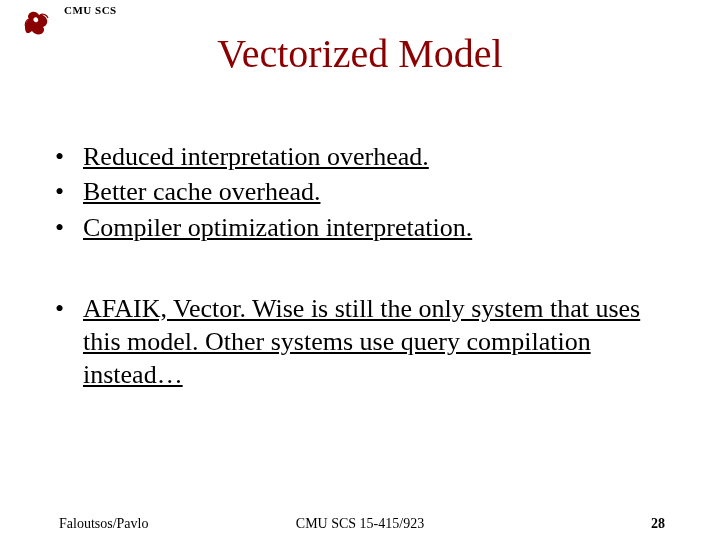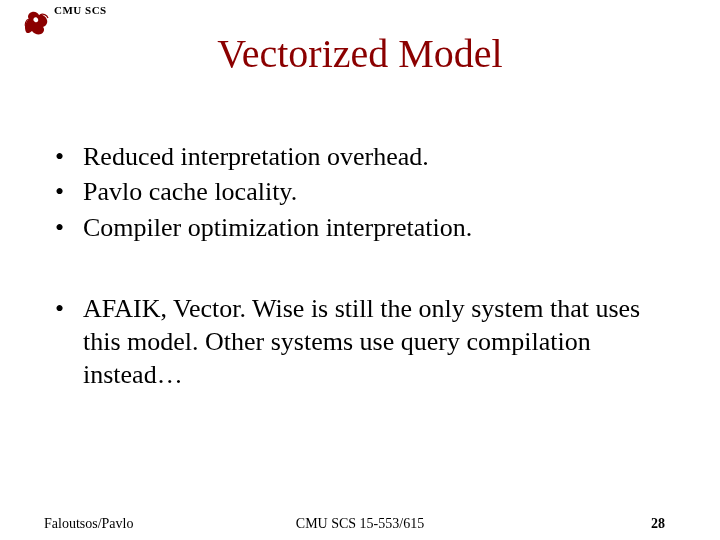--- a/index.html
+++ b/index.html
@@ -21,21 +21,21 @@
     align-items: flex-start;
   }
   .logo {
     width: 32px;
     height: 32px;
     flex-shrink: 0;
   }
   .header-text {
     font-size: 11px;
     font-weight: bold;
-    margin-left: 2px;
+    margin-left: 12px;
     margin-top: -2px;
     letter-spacing: 0.5px;
   }
   .title {
     position: absolute;
     top: 30px;
     left: 0;
     width: 720px;
     text-align: center;
     font-size: 40px;
@@ -54,34 +54,35 @@
     align-items: flex-start;
     margin-bottom: 2px;
   }
   .bullet {
     width: 28px;
     flex-shrink: 0;
     text-align: left;
   }
   .bullet-text {
     flex: 1;
+    text-decoration: underline;
   }
   .gap {
     height: 46px;
   }
   .footer {
     position: absolute;
     bottom: 24px;
     left: 0;
     width: 720px;
     font-size: 14px;
   }
   .footer-left {
     position: absolute;
-    left: 44px;
+    left: 59px;
   }
   .footer-center {
     position: absolute;
     left: 0;
     width: 720px;
     text-align: center;
   }
   .footer-right {
     position: absolute;
     right: 55px;
@@ -105,32 +106,32 @@
 
 <div class="title">Vectorized Model</div>
 
 <div class="content">
   <div class="bullet-row">
     <span class="bullet">•</span>
     <span class="bullet-text">Reduced interpretation overhead.</span>
   </div>
   <div class="bullet-row">
     <span class="bullet">•</span>
-    <span class="bullet-text">Pavlo cache locality.</span>
+    <span class="bullet-text">Better cache overhead.</span>
   </div>
   <div class="bullet-row">
     <span class="bullet">•</span>
     <span class="bullet-text">Compiler optimization interpretation.</span>
   </div>
 
   <div class="gap"></div>
 
   <div class="bullet-row">
     <span class="bullet">•</span>
     <span class="bullet-text">AFAIK, Vector. Wise is still the only system that uses this model. Other systems use query compilation instead…</span>
   </div>
 </div>
 
 <div class="footer">
   <span class="footer-left">Faloutsos/Pavlo</span>
-  <span class="footer-center">CMU SCS 15-553/615</span>
+  <span class="footer-center">CMU SCS 15-415/923</span>
   <span class="footer-right">28</span>
 </div>
 
 </body></html>

